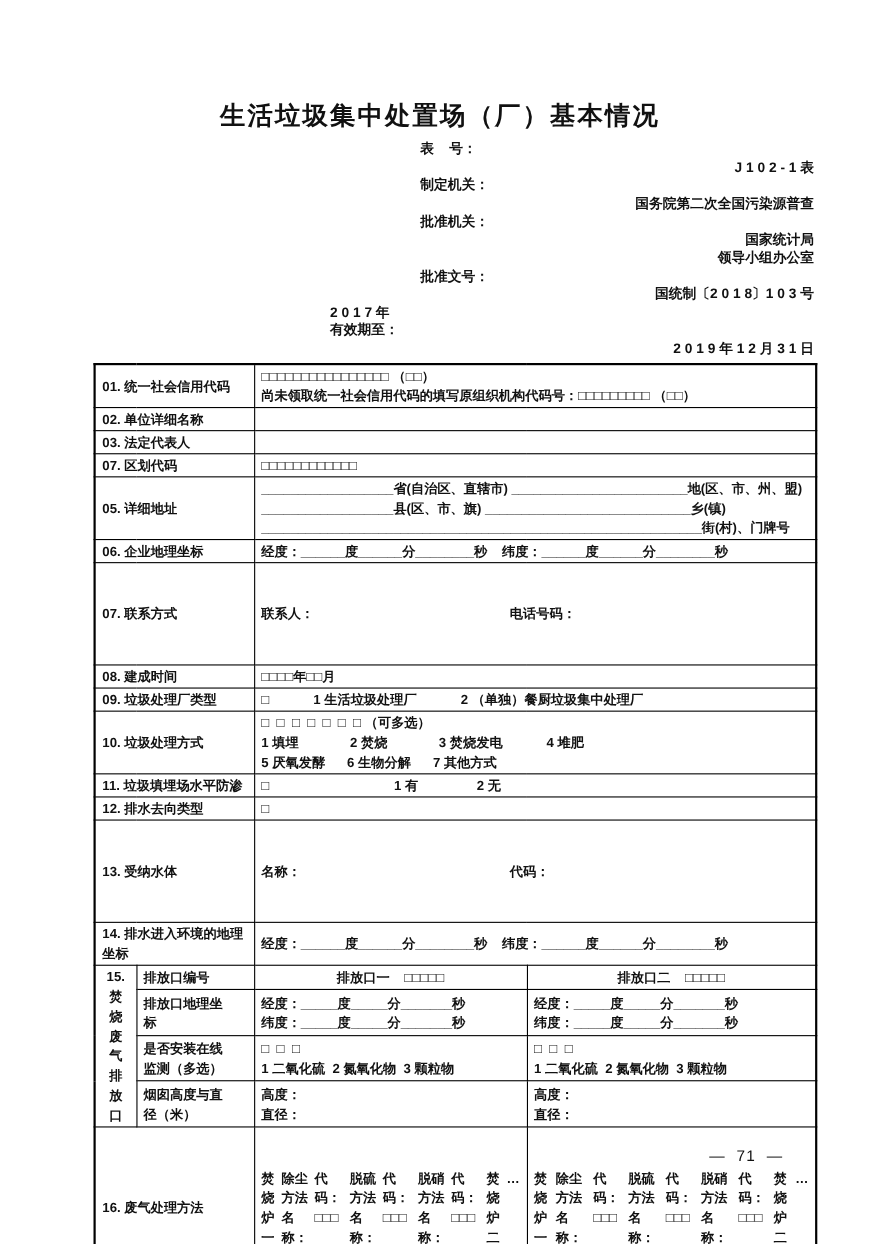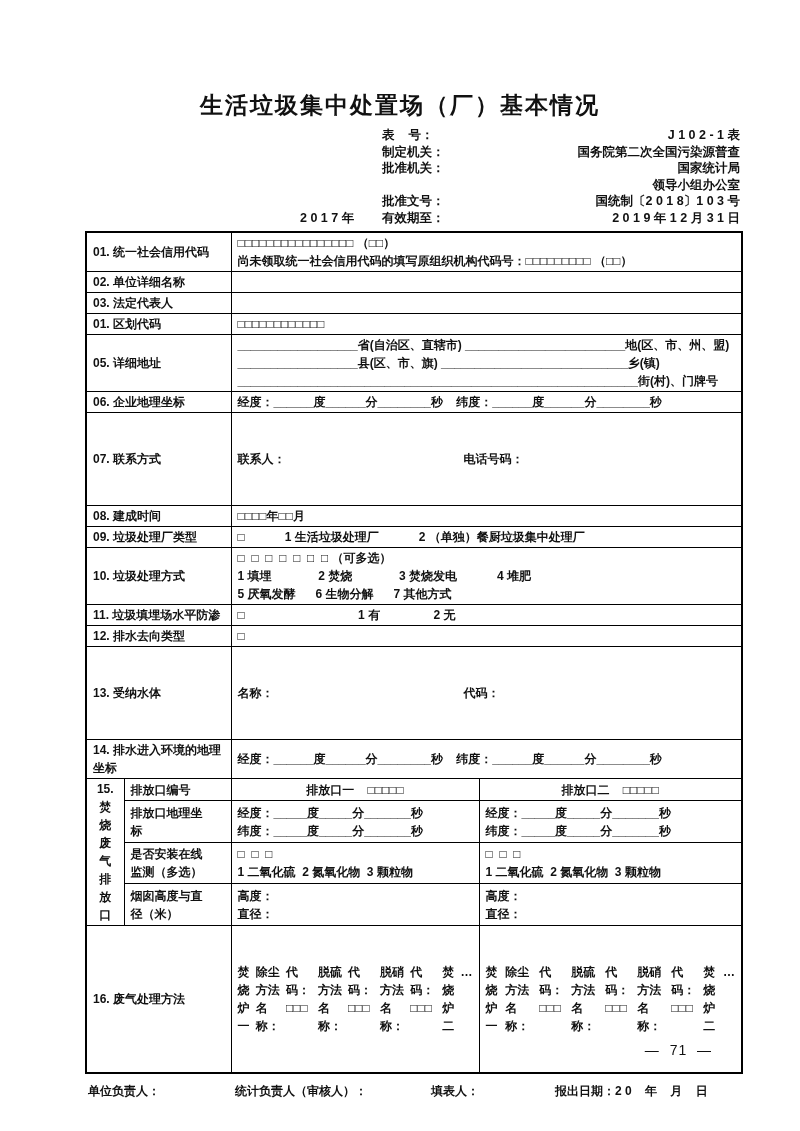--- a/index.html
+++ b/index.html
@@ -23,21 +23,21 @@
   }
 
   
   .header-block{
     width:358px;
     margin:6px 60px 0 auto;
     font-size:12.5px;
     font-weight:bold;
     line-height:16.5px;
   }
-  .hrow{display:flex;white-space:pre-wrap;}
+  .hrow{display:flex;white-space:pre-wrap;flex-direction:column;}
   .hrow .hyear{width:82px;}
   .hrow .hlabel{width:76px;flex:0 0 auto;text-align:left;}
   .hrow .hvalue{flex:1;text-align:right;}
 
   
   table.form{
     border-collapse:collapse;
     table-layout:fixed;
     margin:5px 0 0 85px;
     width:656px;
@@ -141,21 +141,21 @@
     </tr>
     <tr class="r-s">
       <td class="lab" colspan="2">02. 单位详细名称</td>
       <td colspan="2"></td>
     </tr>
     <tr class="r-s">
       <td class="lab" colspan="2">03. 法定代表人</td>
       <td colspan="2"></td>
     </tr>
     <tr class="r-s">
-      <td class="lab" colspan="2">01. 区划代码</td>
+      <td class="lab" colspan="2">07. 区划代码</td>
       <td colspan="2">□□□□□□□□□□□□</td>
     </tr>
     <tr class="r05">
       <td class="lab" colspan="2">05. 详细地址</td>
       <td colspan="2">__________________省(自治区、直辖市) ________________________地(区、市、州、盟)
 __________________县(区、市、旗) ____________________________乡(镇)
 ____________________________________________________________街(村)、门牌号</td>
     </tr>
     <tr class="r-m">
       <td class="lab" colspan="2">06. 企业地理坐标</td>

